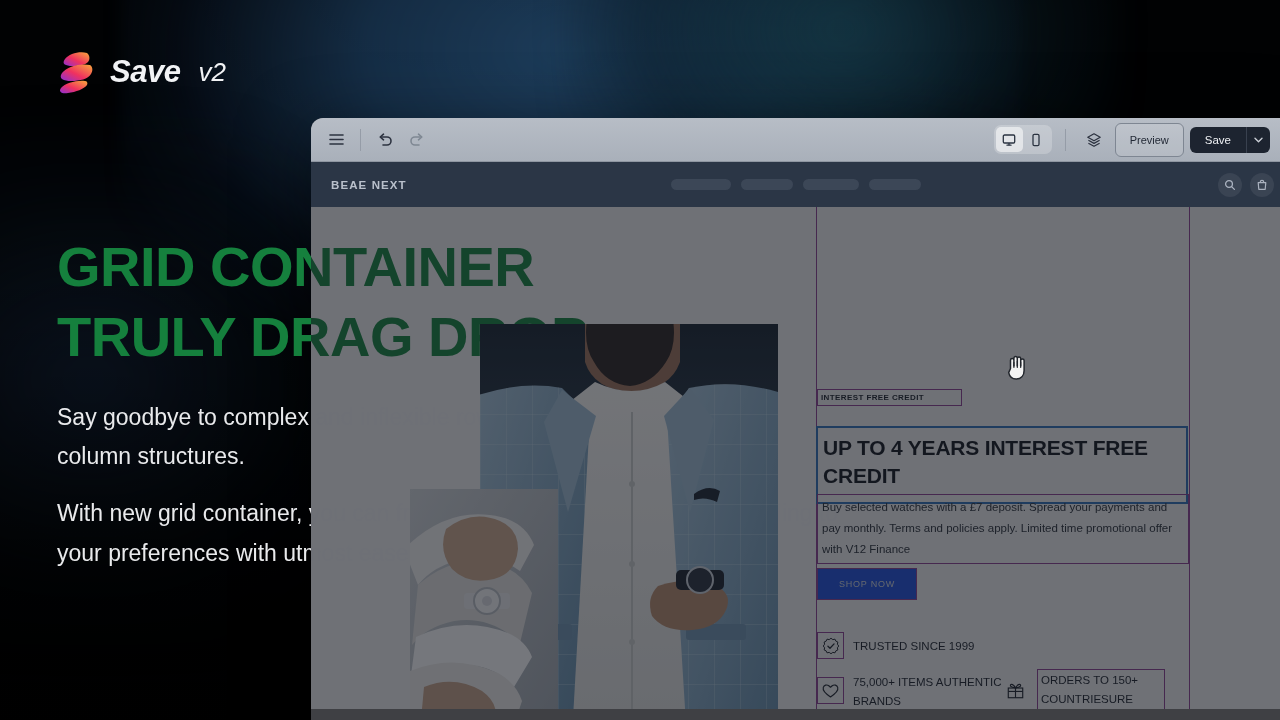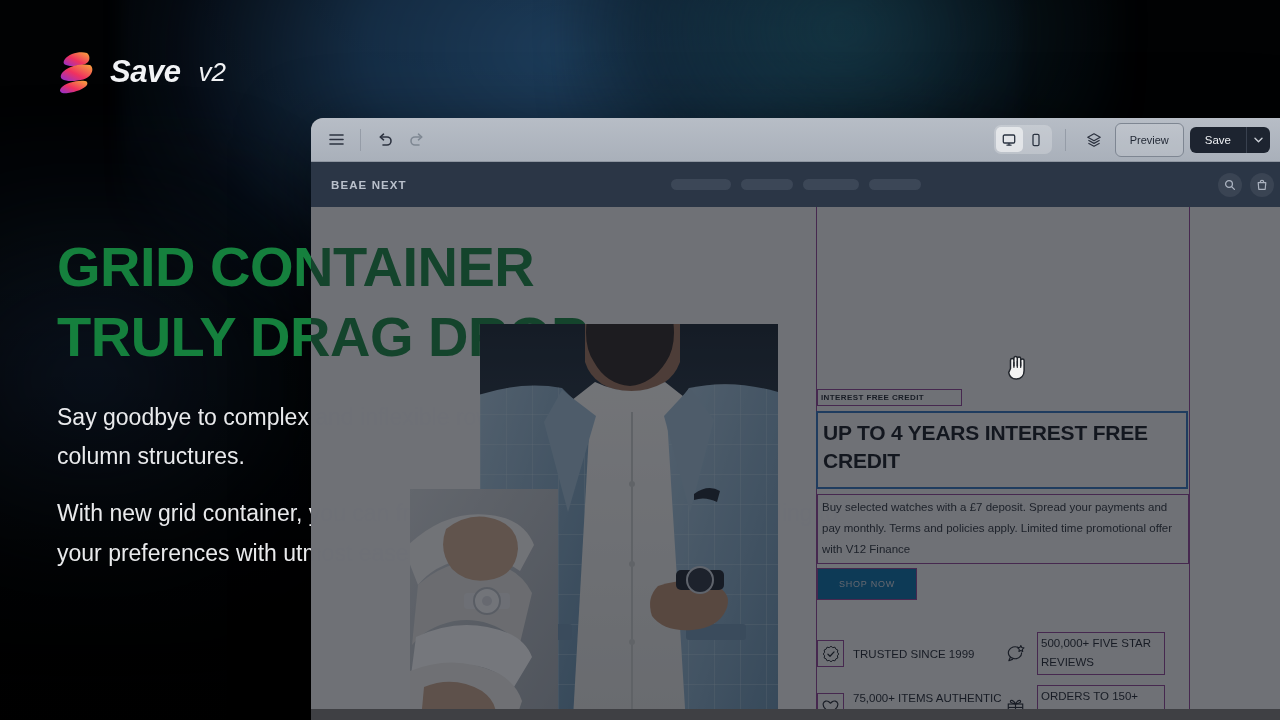--- a/index.html
+++ b/index.html
@@ -121,42 +121,42 @@
     position:absolute; left:169px; top:117px; width:298px; height:448px; overflow:hidden; z-index:10;
   }
   #photo-small {
     position:absolute; left:99px; top:282px; width:148px; height:242px; overflow:hidden; z-index:12;
   }
   .ph-svg { width:100%; height:100%; display:block; }
 
   
   #right-col { position:absolute; left:506px; top:0px; width:380px; height:513px; z-index:20; }
   .outline-purple { outline:1px solid #8b3f8f; }
-  .outline-blue { outline:2px solid #2f6fb5; }
+  .outline-blue { outline:2px solid #2f6fb5;margin-top:15px; }
   .col-frame { position:absolute; left:0; top:0; width:372px; height:513px; outline:1px solid #8b3f8f; }
 
   #badge-block {
     position:absolute; left:1px; top:183px; width:143px; height:15px;
     display:flex; align-items:center; padding-left:3px;
   }
   #badge-text { font-size:8px; font-weight:700; letter-spacing:0.4px; color:#1b2029; }
 
   #headline-block {
     position:absolute; left:1px; top:206px; width:368px; height:74px; padding:6px 8px 0 5px;
   }
   #headline-text { font-size:21px; line-height:28px; font-weight:700; color:#12161e; letter-spacing:-0.2px; }
 
   #paragraph-block {
     position:absolute; left:1px; top:288px; width:370px; height:68px; padding:2px 4px;
   }
   #paragraph-text { font-size:11.5px; line-height:21px; color:#2a3038; }
 
   #shopnow-block {
     position:absolute; left:1px; top:362px; width:98px; height:30px;
-    background:#0369a1; display:flex; align-items:center; justify-content:center;
+    background:#1d4ed8; display:flex; align-items:center; justify-content:center;
   }
   #shopnow-text { font-size:9px; letter-spacing:0.8px; color:#cfd2d8; font-weight:500; }
 
   #features { position:absolute; left:1px; top:420px; width:370px; }
   .feat-row { display:flex; }
   .feat {
     display:flex; align-items:center; gap:10px; width:185px; padding:6px 0;
   }
   .feat-icon { width:25px; height:25px; flex:none; color:#1d222b; display:flex; align-items:center; justify-content:center; }
   .feat-icon.boxed { outline:1px solid #8b3f8f; }
@@ -398,30 +398,20 @@
         <div class="feat-row">
           <div class="feat">
             <div class="feat-icon boxed">
               <svg width="18" height="18" viewBox="0 0 20 20">
                   <path d="M10 1.4 l2 1.5 2.4-.5 1 2.2 2.2 1-.5 2.4 1.5 2-1.5 2 .5 2.4-2.2 1-1 2.2-2.4-.5-2 1.5-2-1.5-2.4.5-1-2.2-2.2-1 .5-2.4-1.5-2 1.5-2-.5-2.4 2.2-1 1-2.2 2.4.5Z" fill="none" stroke="currentColor" stroke-width="1.1" stroke-linejoin="round"></path>
                   <polyline points="6.6,10.2 8.9,12.5 13.4,7.7" fill="none" stroke="currentColor" stroke-width="1.4" stroke-linecap="round" stroke-linejoin="round"></polyline>
                 </svg>
             </div>
             <div class="feat-label">TRUSTED SINCE 1999</div>
           </div>
-          <div class="feat">
-            <div class="feat-icon">
-              <svg width="19" height="19" viewBox="0 0 20 20">
-                  <path d="M16.5 9.2 a7 6.3 0 1 1 -3.2 -5.3" fill="none" stroke="currentColor" stroke-width="1.2" stroke-linecap="round"></path>
-                  <path d="M4.4 14.2 L3 17.6 L6.8 16.2" fill="none" stroke="currentColor" stroke-width="1.2" stroke-linecap="round" stroke-linejoin="round"></path>
-                  <path d="M15.6 1.6 l1 2.1 2.3.3 -1.7 1.6 .4 2.3 -2-1.1 -2 1.1 .4-2.3 -1.7-1.6 2.3-.3Z" fill="none" stroke="currentColor" stroke-width="1.1" stroke-linejoin="round"></path>
-                </svg>
-            </div>
-            <div class="feat-label boxed">500,000+ FIVE STAR REVIEWS</div>
-          </div>
         </div>
         <div class="feat-row">
           <div class="feat">
             <div class="feat-icon boxed">
               <svg width="19" height="19" viewBox="0 0 20 20">
                   <path d="M10 16.8 C3.6 12.6 1.6 9.6 2.4 6.8 C3.1 4.4 6.2 3.3 8.2 5 L10 6.6 L11.8 5 C13.8 3.3 16.9 4.4 17.6 6.8 C18.4 9.6 16.4 12.6 10 16.8 Z" fill="none" stroke="currentColor" stroke-width="1.2" stroke-linejoin="round"></path>
                 </svg>
             </div>
             <div class="feat-label">75,000+ ITEMS AUTHENTIC BRANDS</div>
           </div>

